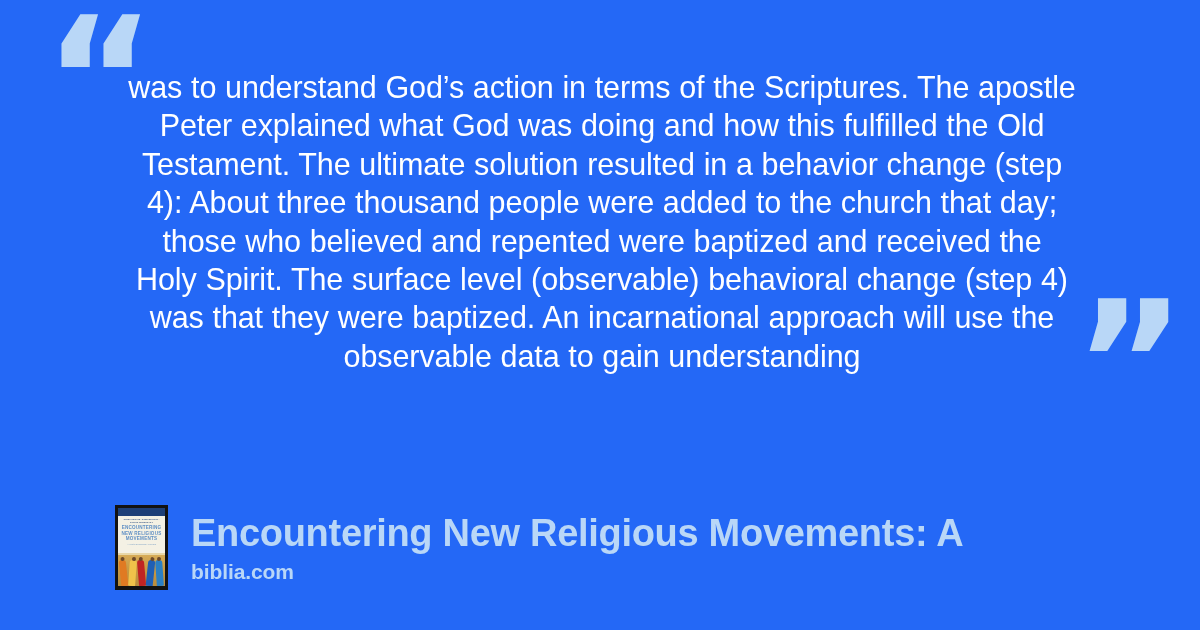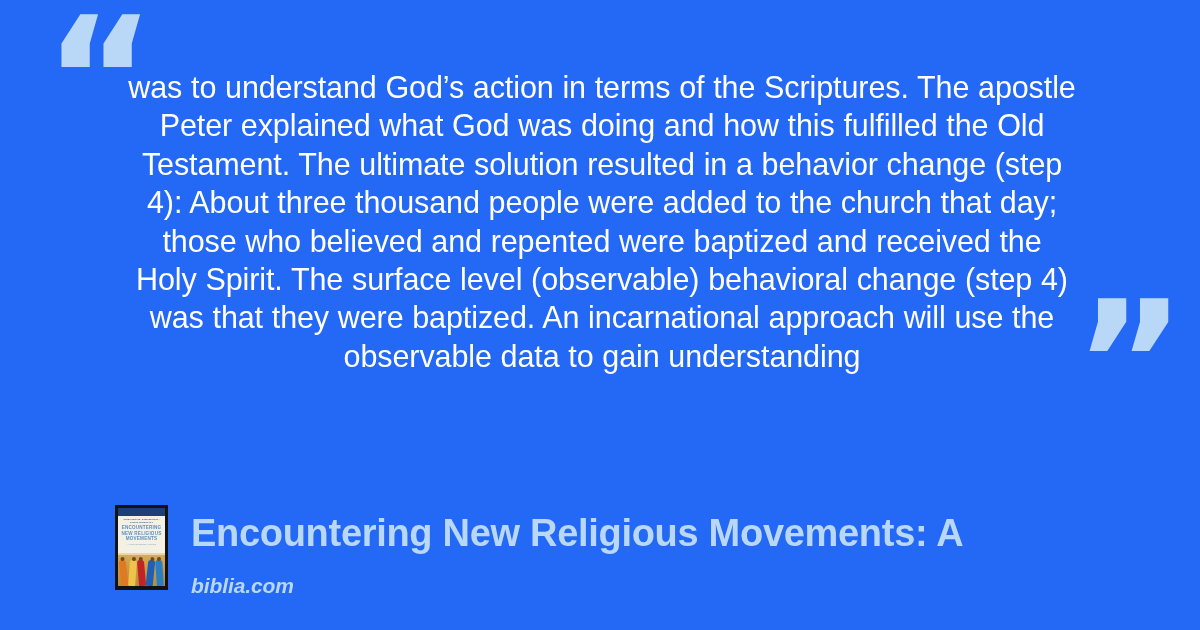--- a/index.html
+++ b/index.html
@@ -181,23 +181,22 @@
     line-height: 44px;
     letter-spacing: -0.3px;
     white-space: nowrap;
   }
 
   #site-name {
     color: #b9d7f7;
     font-size: 21px;
     font-weight: 700;
     line-height: 26px;
-    margin-top: 18px;
+    margin-top: 4px;
     letter-spacing: -0.1px;
-    font-style: italic;
   }
 </style>
 </head>
 <body>
 
 <div id="quote-card">
 
   <span class="quote-mark" id="quote-mark-open">“</span>
 
   <div id="quote-body">was to understand God’s action in terms of the Scriptures. The apostle Peter explained what God was doing and how this fulfilled the Old Testament. The ultimate solution resulted in a behavior change (step 4): About three thousand people were added to the church that day; those who believed and repented were baptized and received the Holy Spirit. The surface level (observable) behavioral change (step 4) was that they were baptized. An incarnational approach will use the observable data to gain understanding</div>

